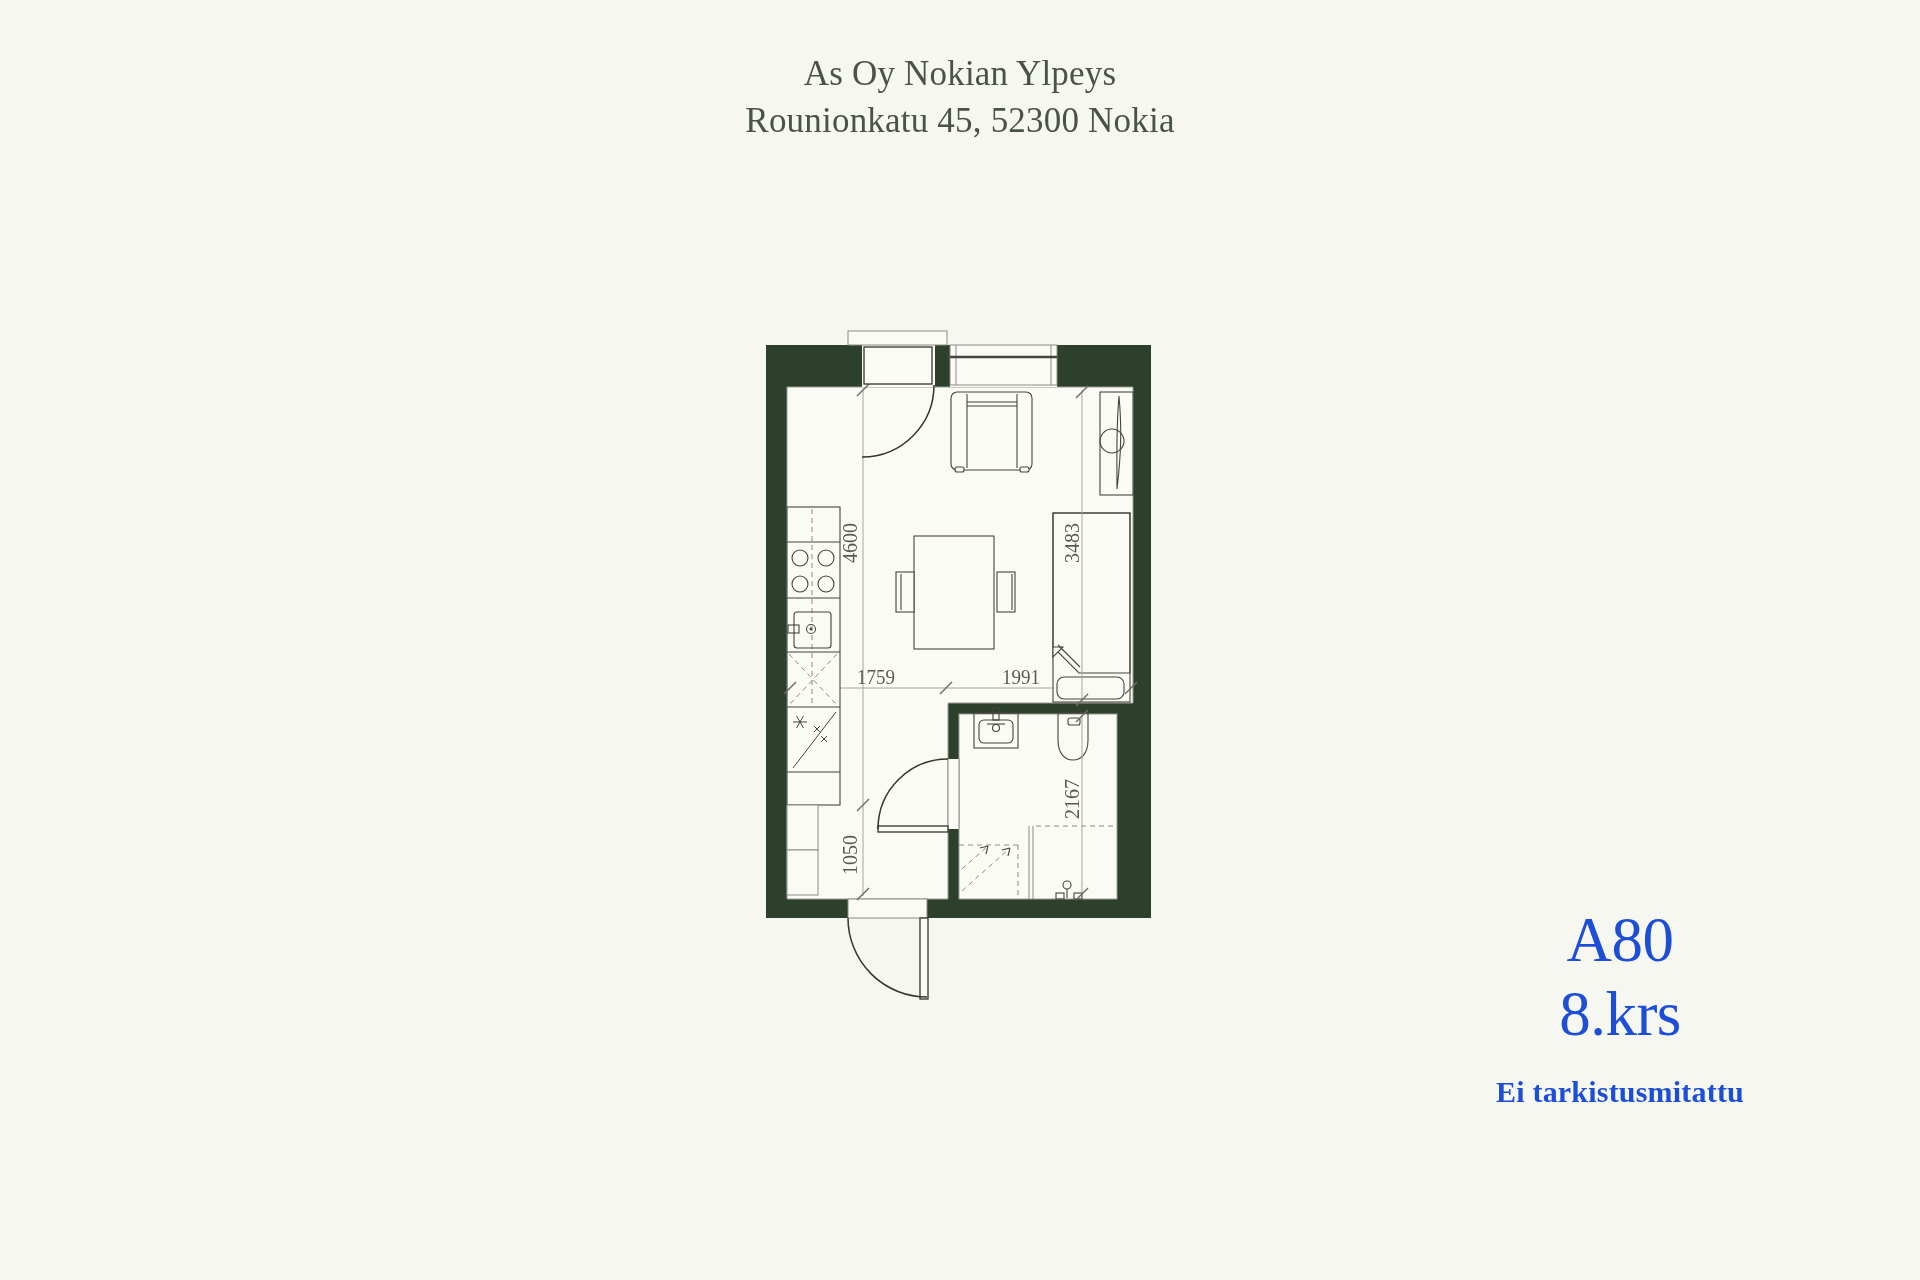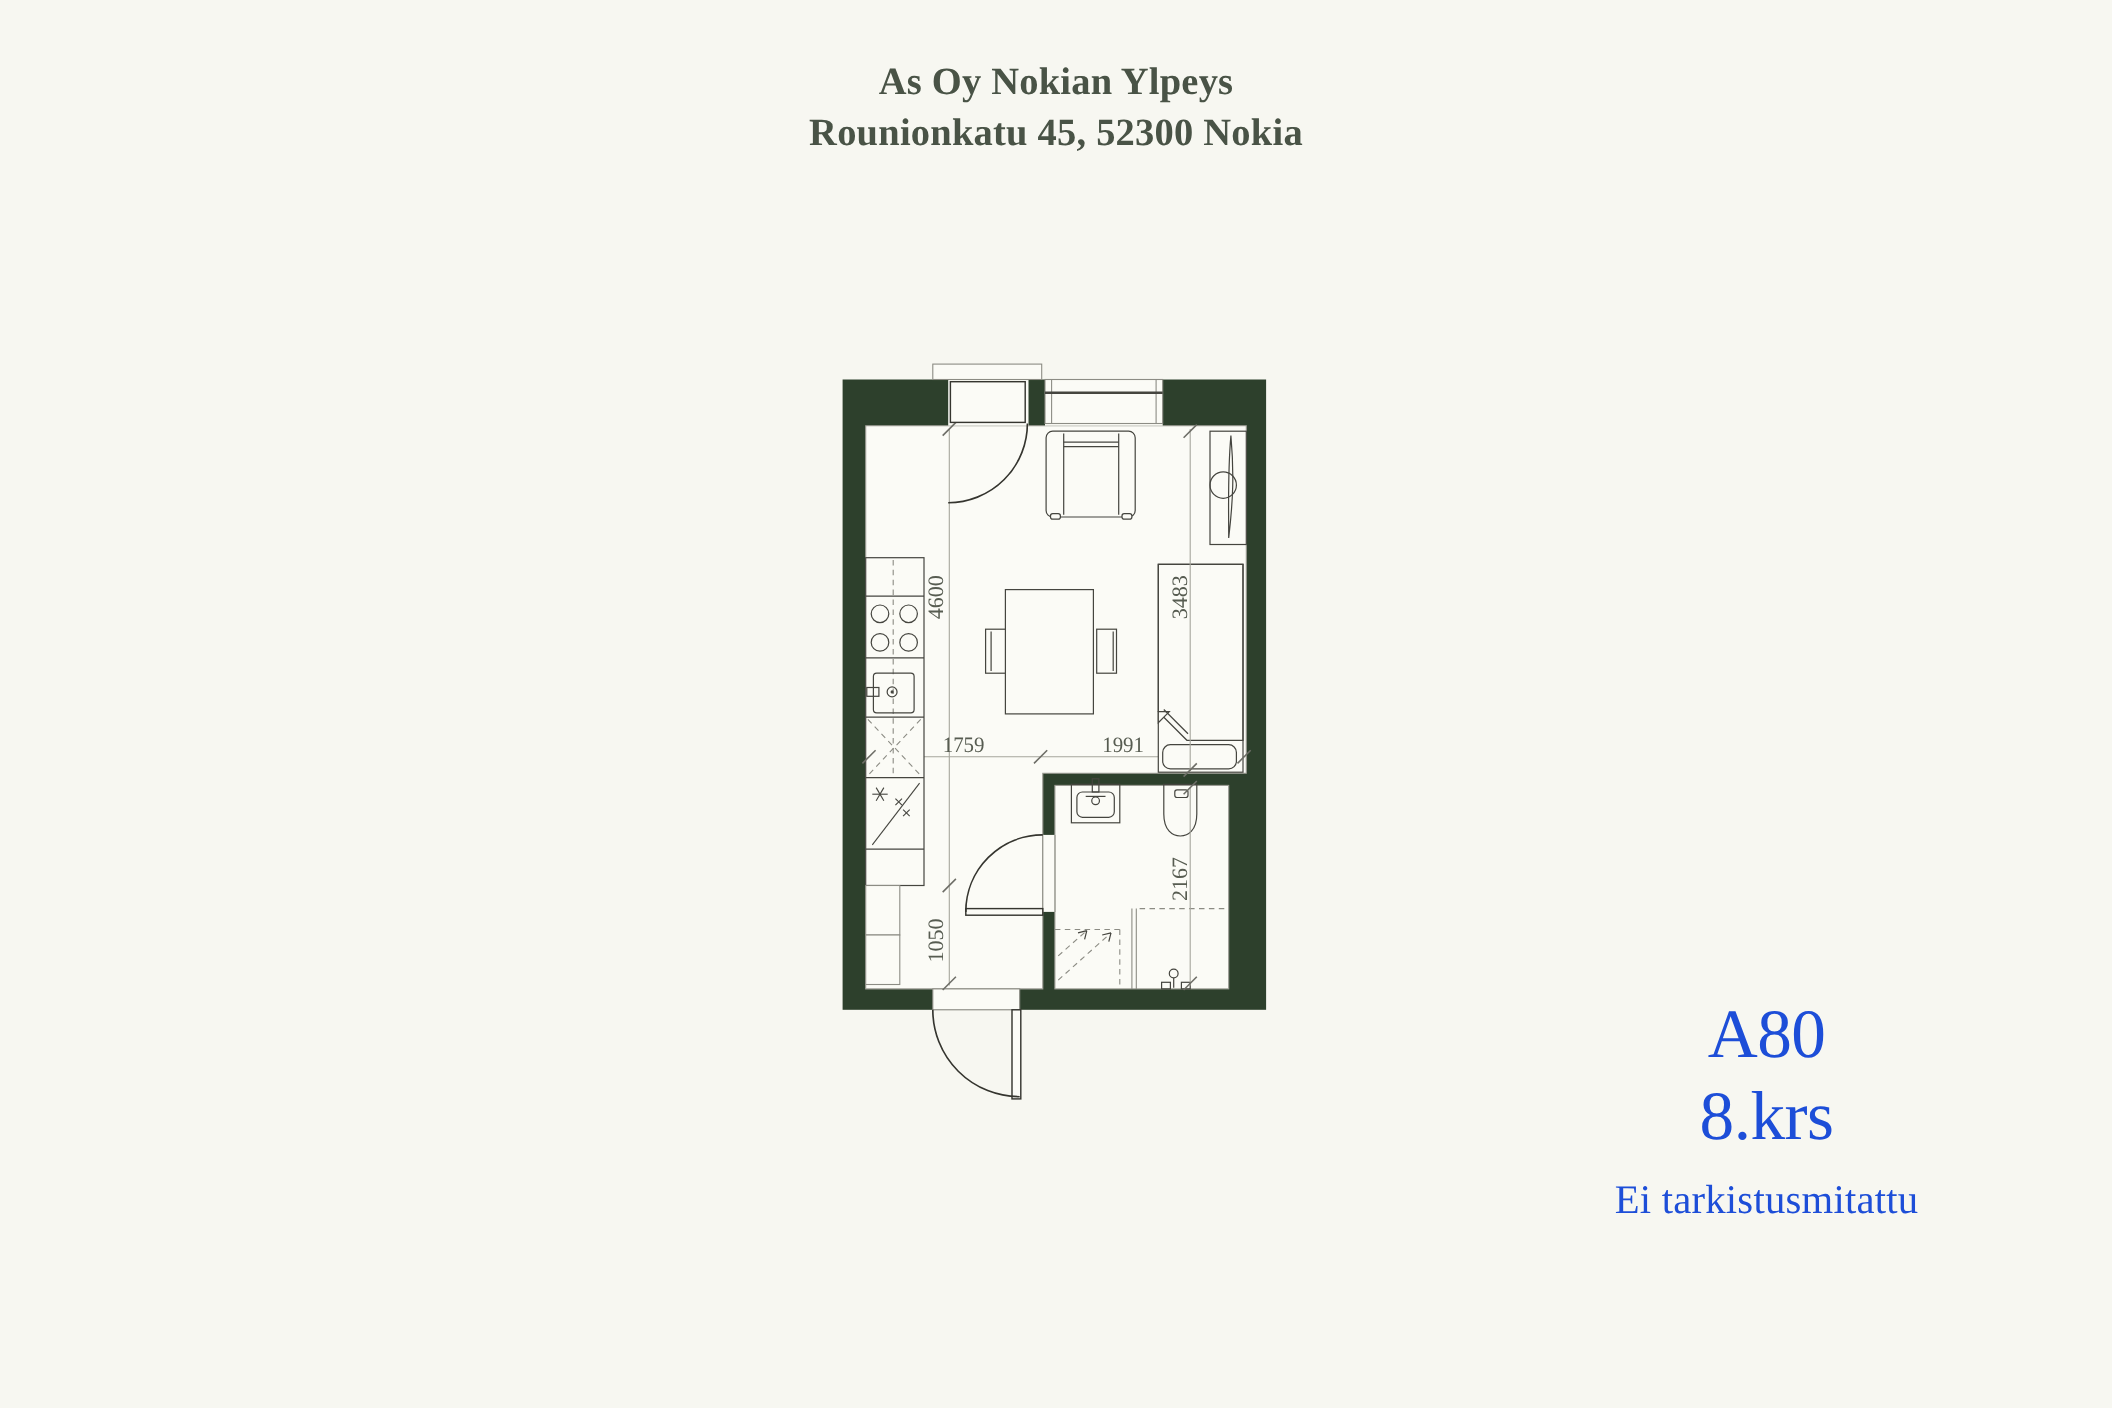--- a/index.html
+++ b/index.html
@@ -5,30 +5,30 @@
   html,body{margin:0;padding:0;}
   body{
     width:1920px;height:1280px;position:relative;overflow:hidden;
     background:#f7f7f1;
     font-family:"Liberation Serif",serif;
     color:#475143;
   }
   .title-block{
     position:absolute;top:50px;left:0;width:1920px;
     text-align:center;font-size:35px;line-height:47px;
-    letter-spacing:.2px;color:#495346;font-weight:bold;
+    letter-spacing:.2px;color:#495346;
   }
   .plan-wrap{position:absolute;left:740px;top:325px;width:430px;height:690px;}
   .plan-wrap svg{display:block;width:100%;height:100%;}
   .unit-block{
     position:absolute;right:176px;top:903px;text-align:center;color:#1d4ed8;
   }
   .unit-line{font-size:63px;line-height:74px;letter-spacing:-0.5px;white-space:nowrap;}
   .unit-line .sup{font-size:30px;vertical-align:28px;letter-spacing:0;}
-  .unit-note{font-size:37px;line-height:30px;margin-top:26px;letter-spacing:.2px;}
+  .unit-note{font-size:30px;line-height:30px;margin-top:26px;letter-spacing:.2px;font-weight:bold;}
 
   
   .wall{fill:#2d402c;stroke:none;}
   .floor{fill:#fbfbf6;stroke:#9b9b93;stroke-width:1;}
   .open{fill:#fbfbf6;stroke:none;}
   .furn{fill:#fbfbf6;stroke:#45453f;stroke-width:1.1;}
   .furn-nf{fill:none;stroke:#45453f;stroke-width:1.1;}
   .lite{fill:#fbfbf6;stroke:#8c8c84;stroke-width:1;}
   .lite-nf{fill:none;stroke:#8c8c84;stroke-width:1;}
   .door{fill:#fbfbf6;stroke:#35352f;stroke-width:1.3;}

